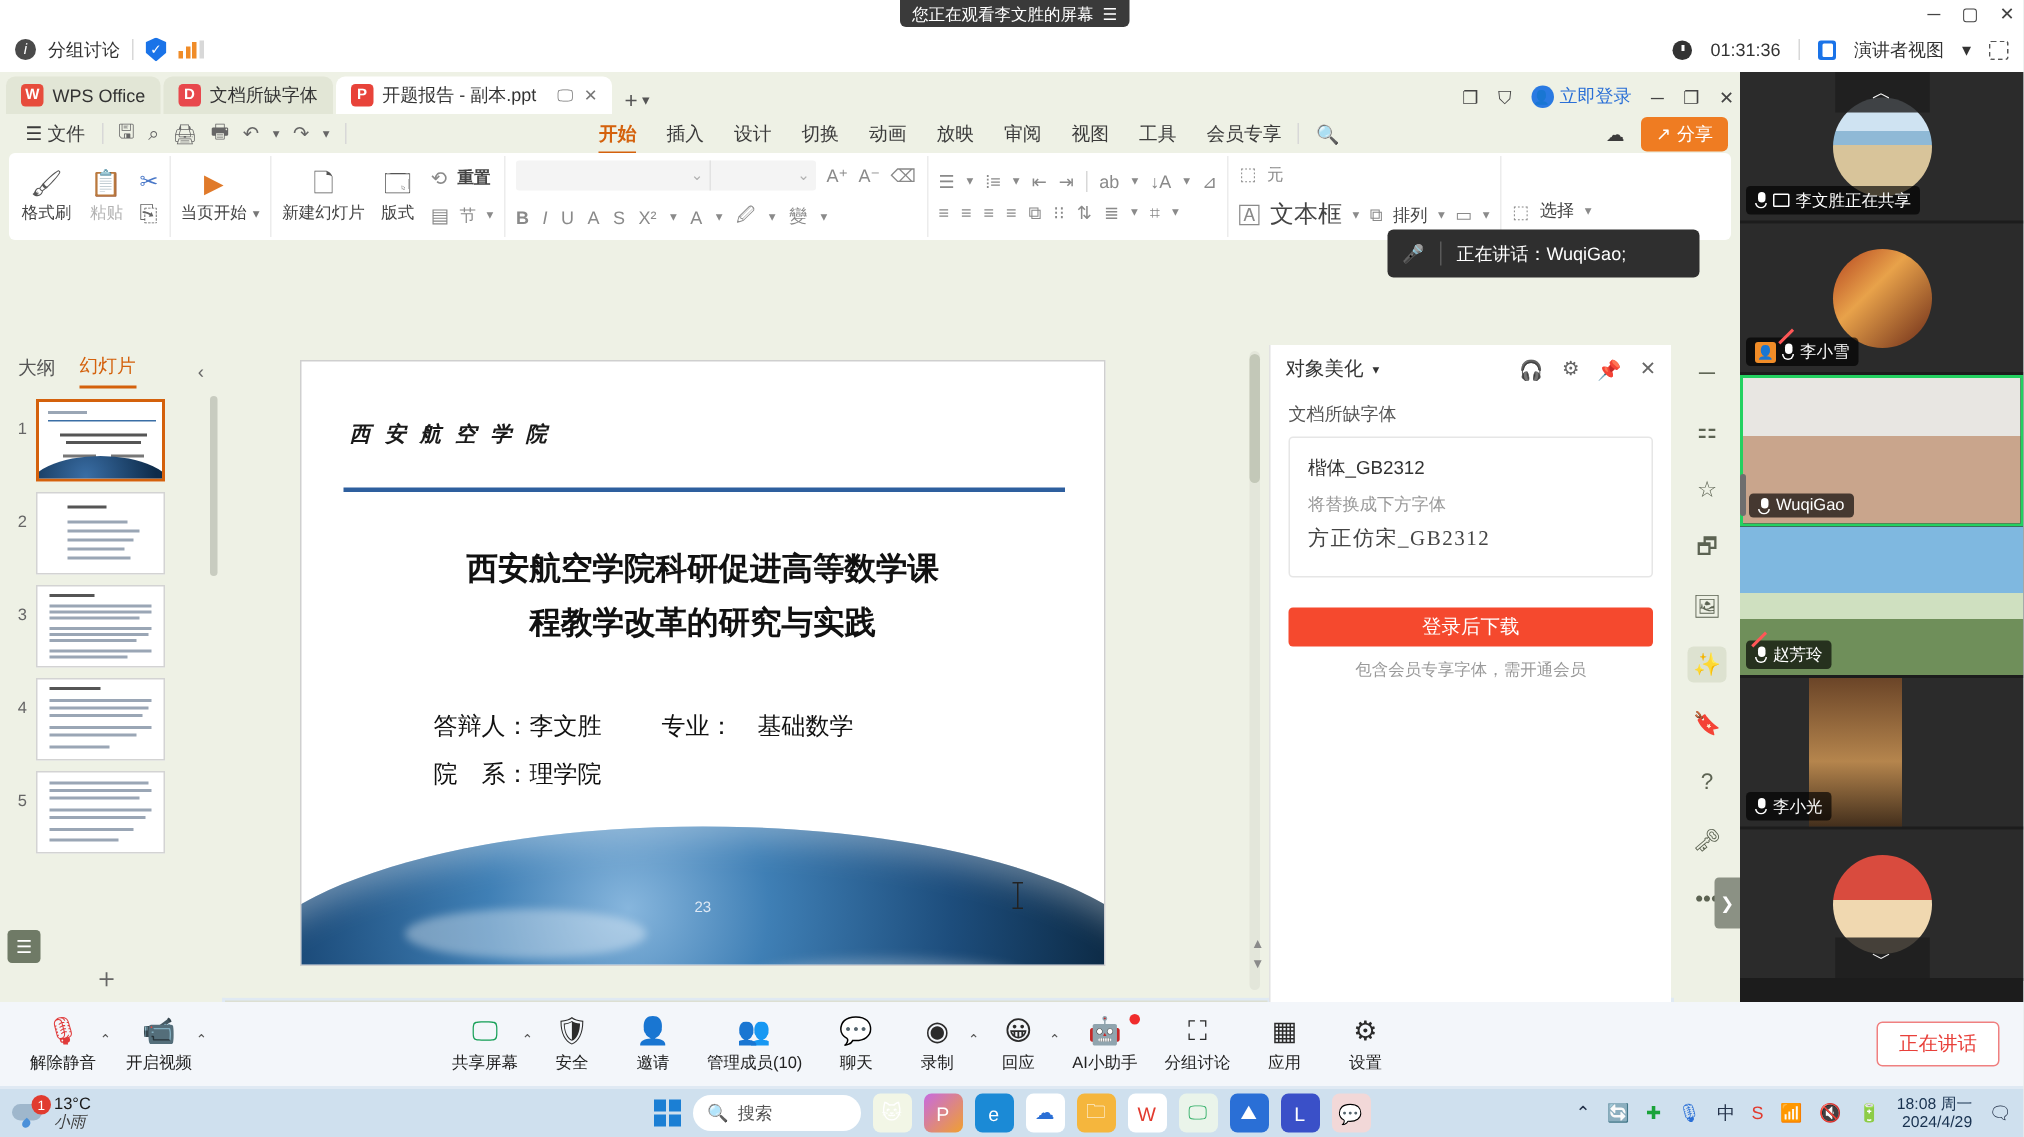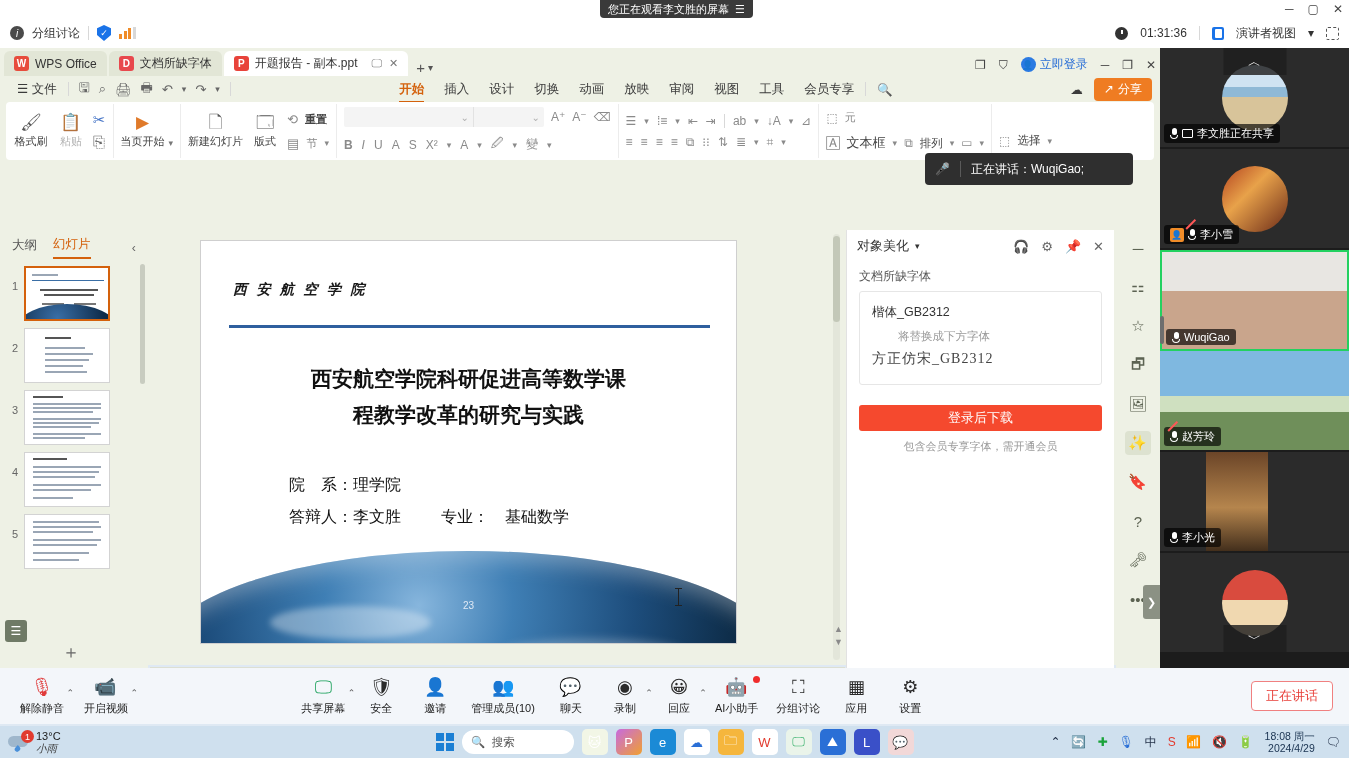--- a/index.html
+++ b/index.html
@@ -144,21 +144,21 @@
   #canvas-updown{position:absolute;right:2px;bottom:18px;display:flex;flex-direction:column;gap:3px;color:#8a8a8a;font-size:9px;align-items:center;}
   #notes-bar{position:absolute;left:150px;top:437px;width:695px;height:26px;border-top:1px solid #dcdfd2;color:#8d8d8d;font-size:12px;padding:6px 8px;}
 
   
   #obj-panel{position:absolute;left:846px;top:0;width:268px;height:460px;background:#fff;border-left:1px solid #e2e2e2;}
   #obj-head{height:32px;display:flex;align-items:center;padding:0 10px;gap:6px;font-size:13px;color:#333;}
   #obj-head .tools{margin-left:auto;display:flex;align-items:center;gap:12px;color:#666;font-size:13px;}
   #obj-sub{padding:6px 12px 4px;font-size:12px;color:#555;}
   #font-card{margin:2px 12px 0;border:1px solid #e6e6e6;border-radius:3px;padding:12px 12px 16px;}
   .fc-name{font-size:12.5px;color:#333;}
-  .fc-note{font-size:11.5px;color:#999;margin-top:8px;margin-left:26px;}
+  .fc-note{font-size:11.5px;color:#999;margin-top:8px;}
   .fc-target{font-size:14px;color:#444;margin-top:6px;letter-spacing:1px;font-family:"Liberation Serif",serif;}
   #dl-btn{margin:20px 12px 0;height:26px;background:#f5492e;color:#fff;border-radius:3px;display:flex;align-items:center;justify-content:center;font-size:13px;cursor:pointer;}
   #dl-note{text-align:center;color:#9a9a9a;font-size:11px;margin-top:8px;}
   
   #right-rail{position:absolute;left:1116px;top:0;width:44px;height:460px;background:#eef1e5;display:flex;flex-direction:column;align-items:center;padding-top:6px;gap:15px;color:#5c6352;font-size:15px;}
   #right-rail .rail-ico{cursor:pointer;width:26px;height:24px;display:flex;align-items:center;justify-content:center;border-radius:4px;}
   #right-rail .rail-ico.sel{background:#dde2d0;}
   #rail-flyout{position:absolute;left:1143px;top:355px;width:17px;height:34px;background:#8b9184;color:#fff;display:flex;align-items:center;justify-content:center;font-size:11px;border-radius:3px 0 0 3px;cursor:pointer;}
 
   
@@ -435,21 +435,21 @@
       </div>
     </div>
     <div class="rb-group">
       <div class="rb-stack" style="gap:9px">
         <div class="rb-row">
             <span>⬚</span>
             <span style="font-size:11px">元</span>
           </div>
         <div class="rb-row">
           <span>🄰</span>
-          <span style="color:#444;font-size:13px">文本框</span>
+          <span style="color:#444;font-size:16px">文本框</span>
           <span style="font-size:9px">▾</span>
           <span>⧉</span>
           <span style="color:#444;font-size:11.5px">排列</span>
           <span style="font-size:9px">▾</span>
           <span>▭</span>
           <span style="font-size:9px">▾</span>
         </div>
       </div>
     </div>
     <div class="rb-group" style="border-right:none">
@@ -551,24 +551,24 @@
     <div id="slide-canvas-wrap">
       <div id="slide">
         <div id="slide-logo">西 安 航 空 学 院</div>
         <div id="slide-rule"></div>
         <div id="slide-title">
           <div>西安航空学院科研促进高等数学课</div>
           <div>程教学改革的研究与实践</div>
         </div>
         <div id="slide-meta">
           <div>
-            <span>院　系：</span><span>理学院</span>
+            <span>答辩人：</span><span>李文胜</span><span class="col2">专业：</span>　<span>基础数学</span>
           </div>
           <div>
-            <span>答辩人：</span><span>李文胜</span><span class="col2">专业：</span>　<span>基础数学</span>
+            <span>院　系：</span><span>理学院</span>
           </div>
         </div>
         <div id="slide-globe"></div>
         <div id="slide-page-no">23</div>
       </div>
       <div id="cursor-ibeam"></div>
       <div id="canvas-vscroll">
           <div class="thumbv"></div>
         </div>
       <div id="canvas-updown">

